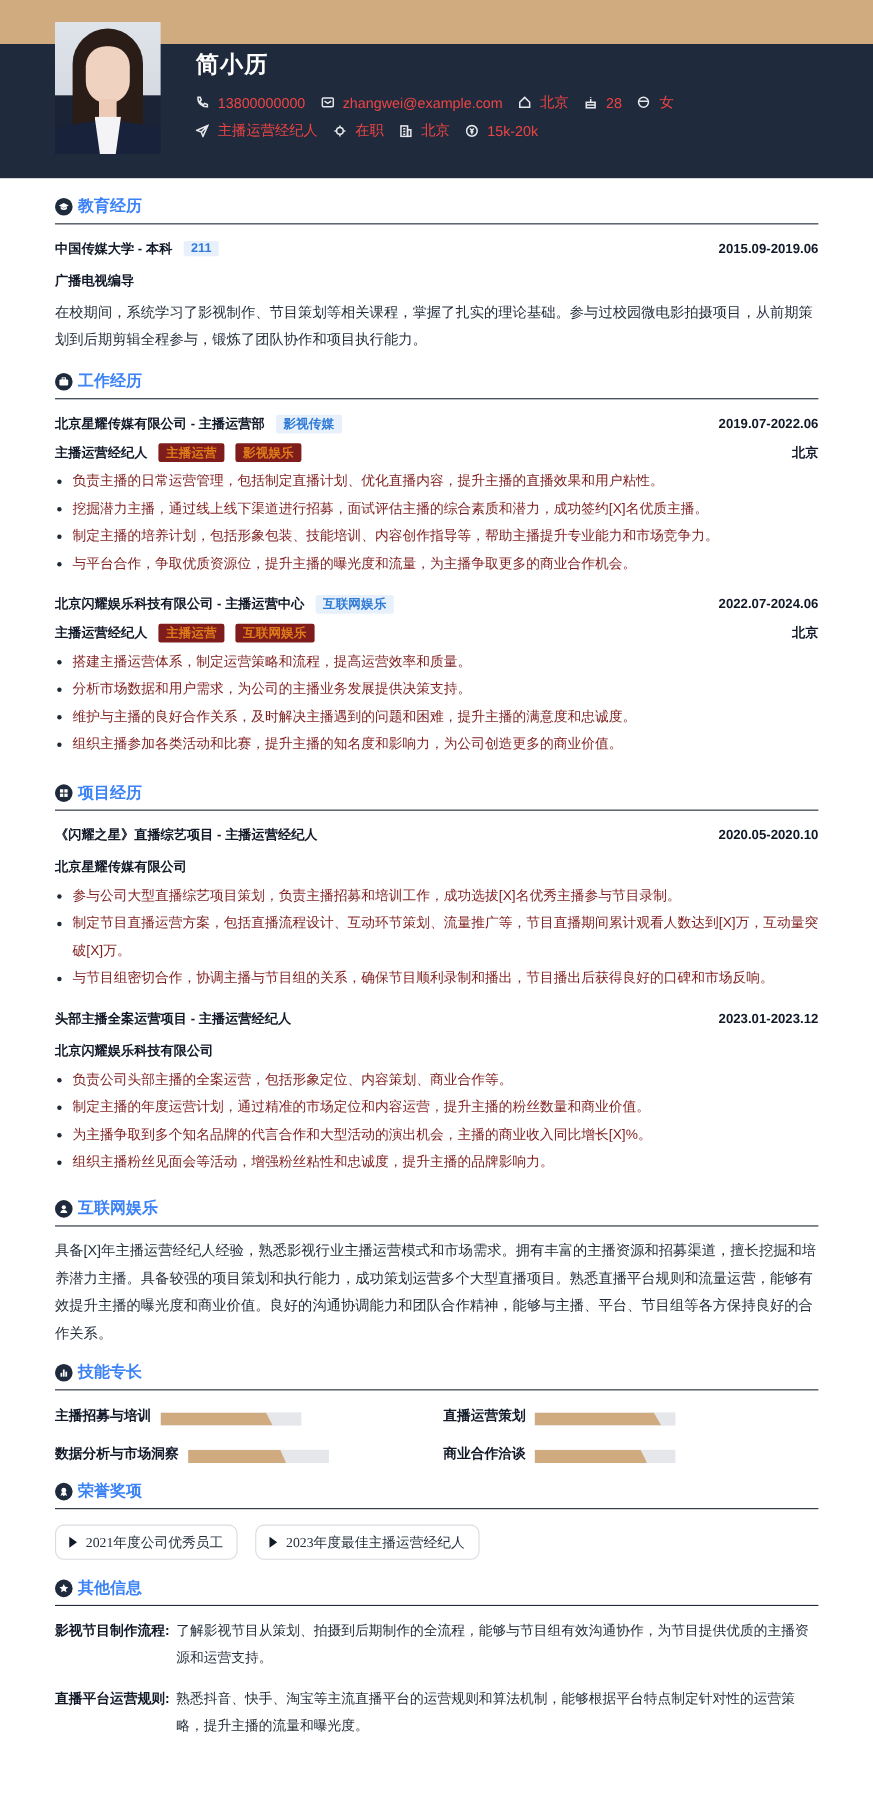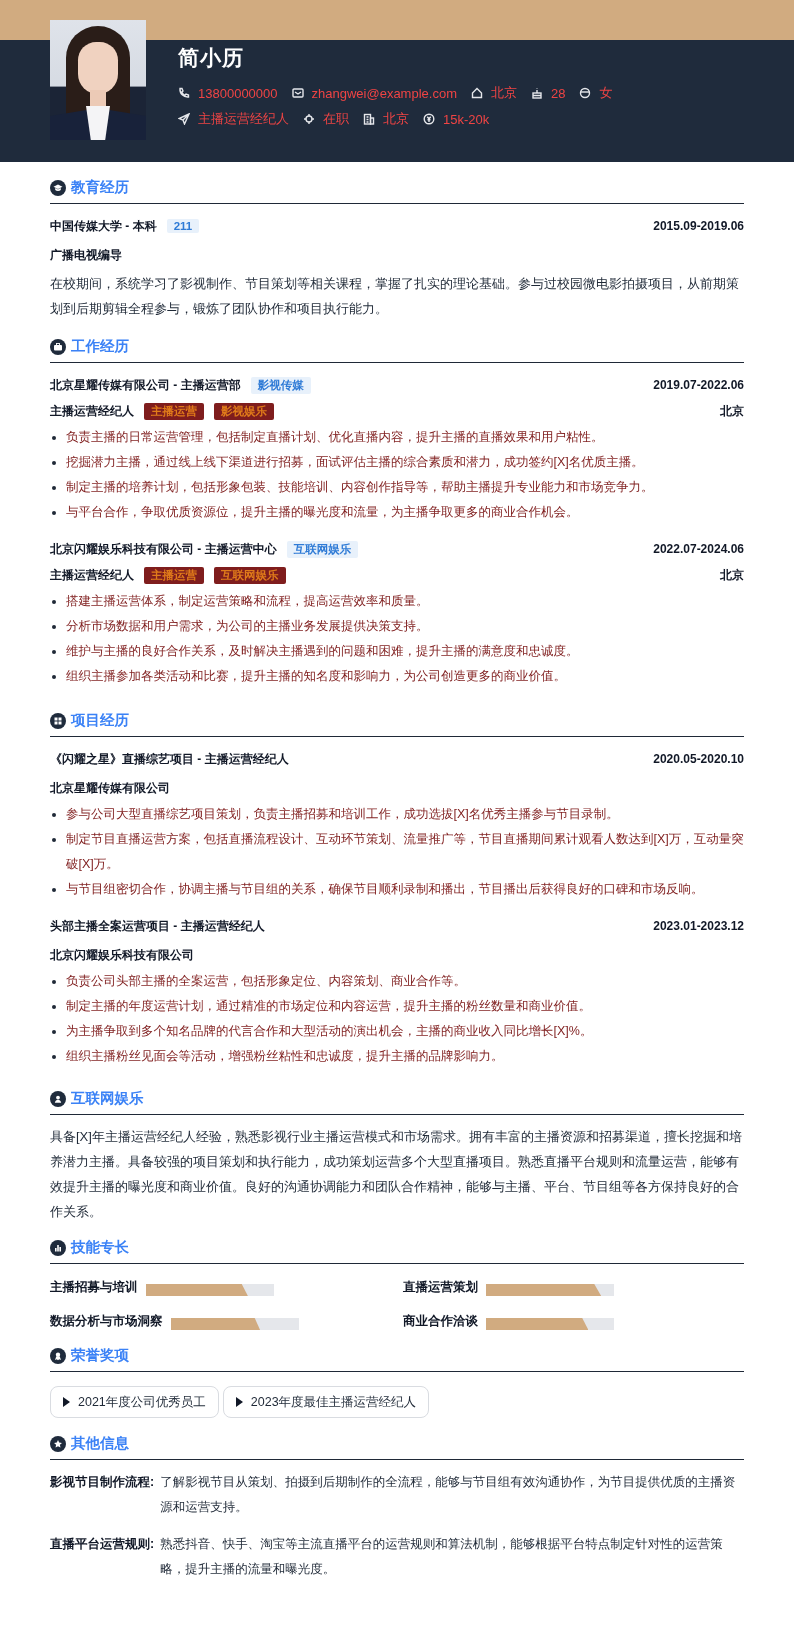--- a/index.html
+++ b/index.html
@@ -45,21 +45,21 @@
   ul.bullets li { position: relative; padding-left: 16px; line-height: 25px; font-size: 12.5px; color: #7f1d1d; }
   ul.bullets li::before { content: ""; position: absolute; left: 2px; top: 11px; width: 4px; height: 4px; border-radius: 50%; background: #1f2937; }
 
   .skills { display: grid; grid-template-columns: 353px 353px; margin-top: 12px; row-gap: 14px; }
   .skill { display: flex; align-items: flex-end; height: 20px; }
   .skill-label { font-weight: bold; color: #111827; font-size: 12.5px; margin-right: 8px; white-space: nowrap; }
   .skill-bar { width: 128px; height: 12px; background: #e5e7eb; position: relative; overflow: hidden; }
   .skill-fill { position: absolute; left: 0; top: 0; height: 100%; background: #d1ab80; clip-path: polygon(0 0, 94% 0, 100% 100%, 0 100%); }
 
   .awards { display: flex; margin-top: 14px; }
-  .award { display: flex; align-items: center; border: 1px solid #d9dce1; border-radius: 8px; padding: 0 12px; height: 32px; margin-right: 4px; font-size: 12.5px; color: #1f2937; }
+  .award { display: flex; align-items: center; border: 1px solid #d9dce1; border-radius: 8px; padding: 0 12px; height: 32px; margin-right: 16px; font-size: 12.5px; color: #1f2937; font-family: Liberation Serif, serif; }
   .award .tri { width: 0; height: 0; border-left: 7px solid #111827; border-top: 5px solid transparent; border-bottom: 5px solid transparent; margin-right: 8px; }
 
   .other-row { display: flex; margin-top: 10px; line-height: 25px; font-size: 12.5px; }
   .other-label { font-weight: bold; color: #111827; white-space: nowrap; }
   .other-text { color: #1f2937; }
 </style>
 </head>
 <body>
 
 <div class="top-band"></div>

